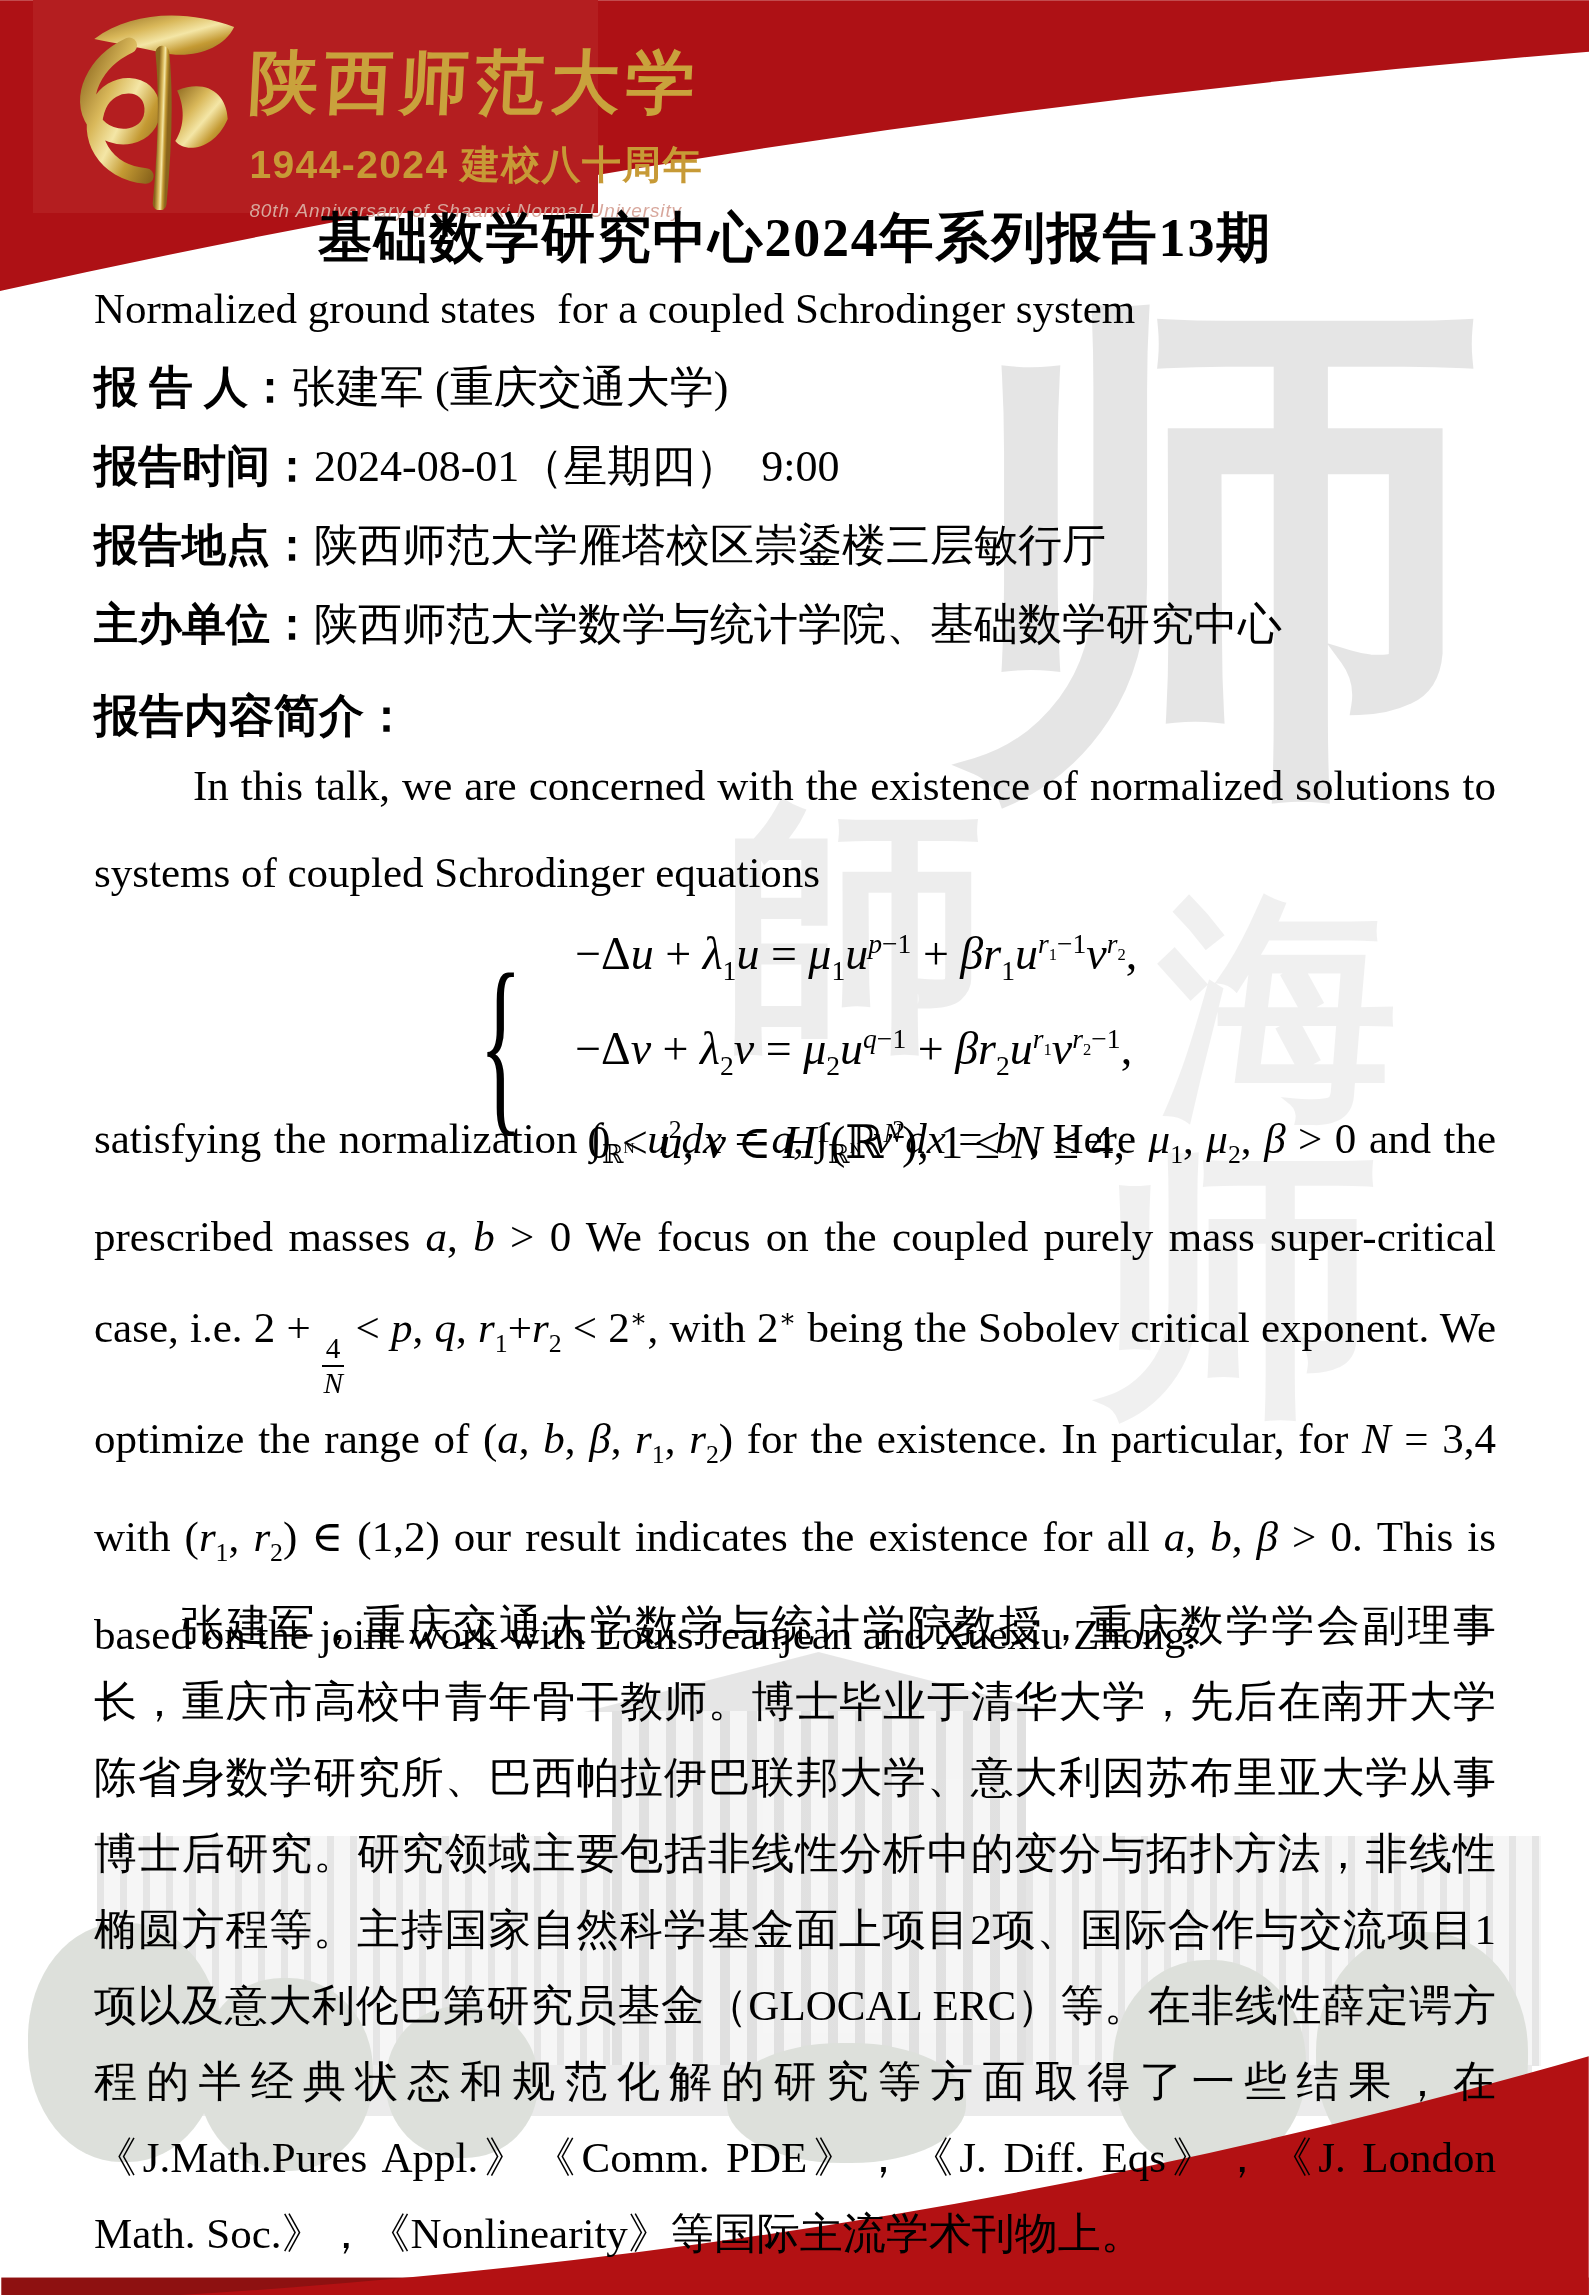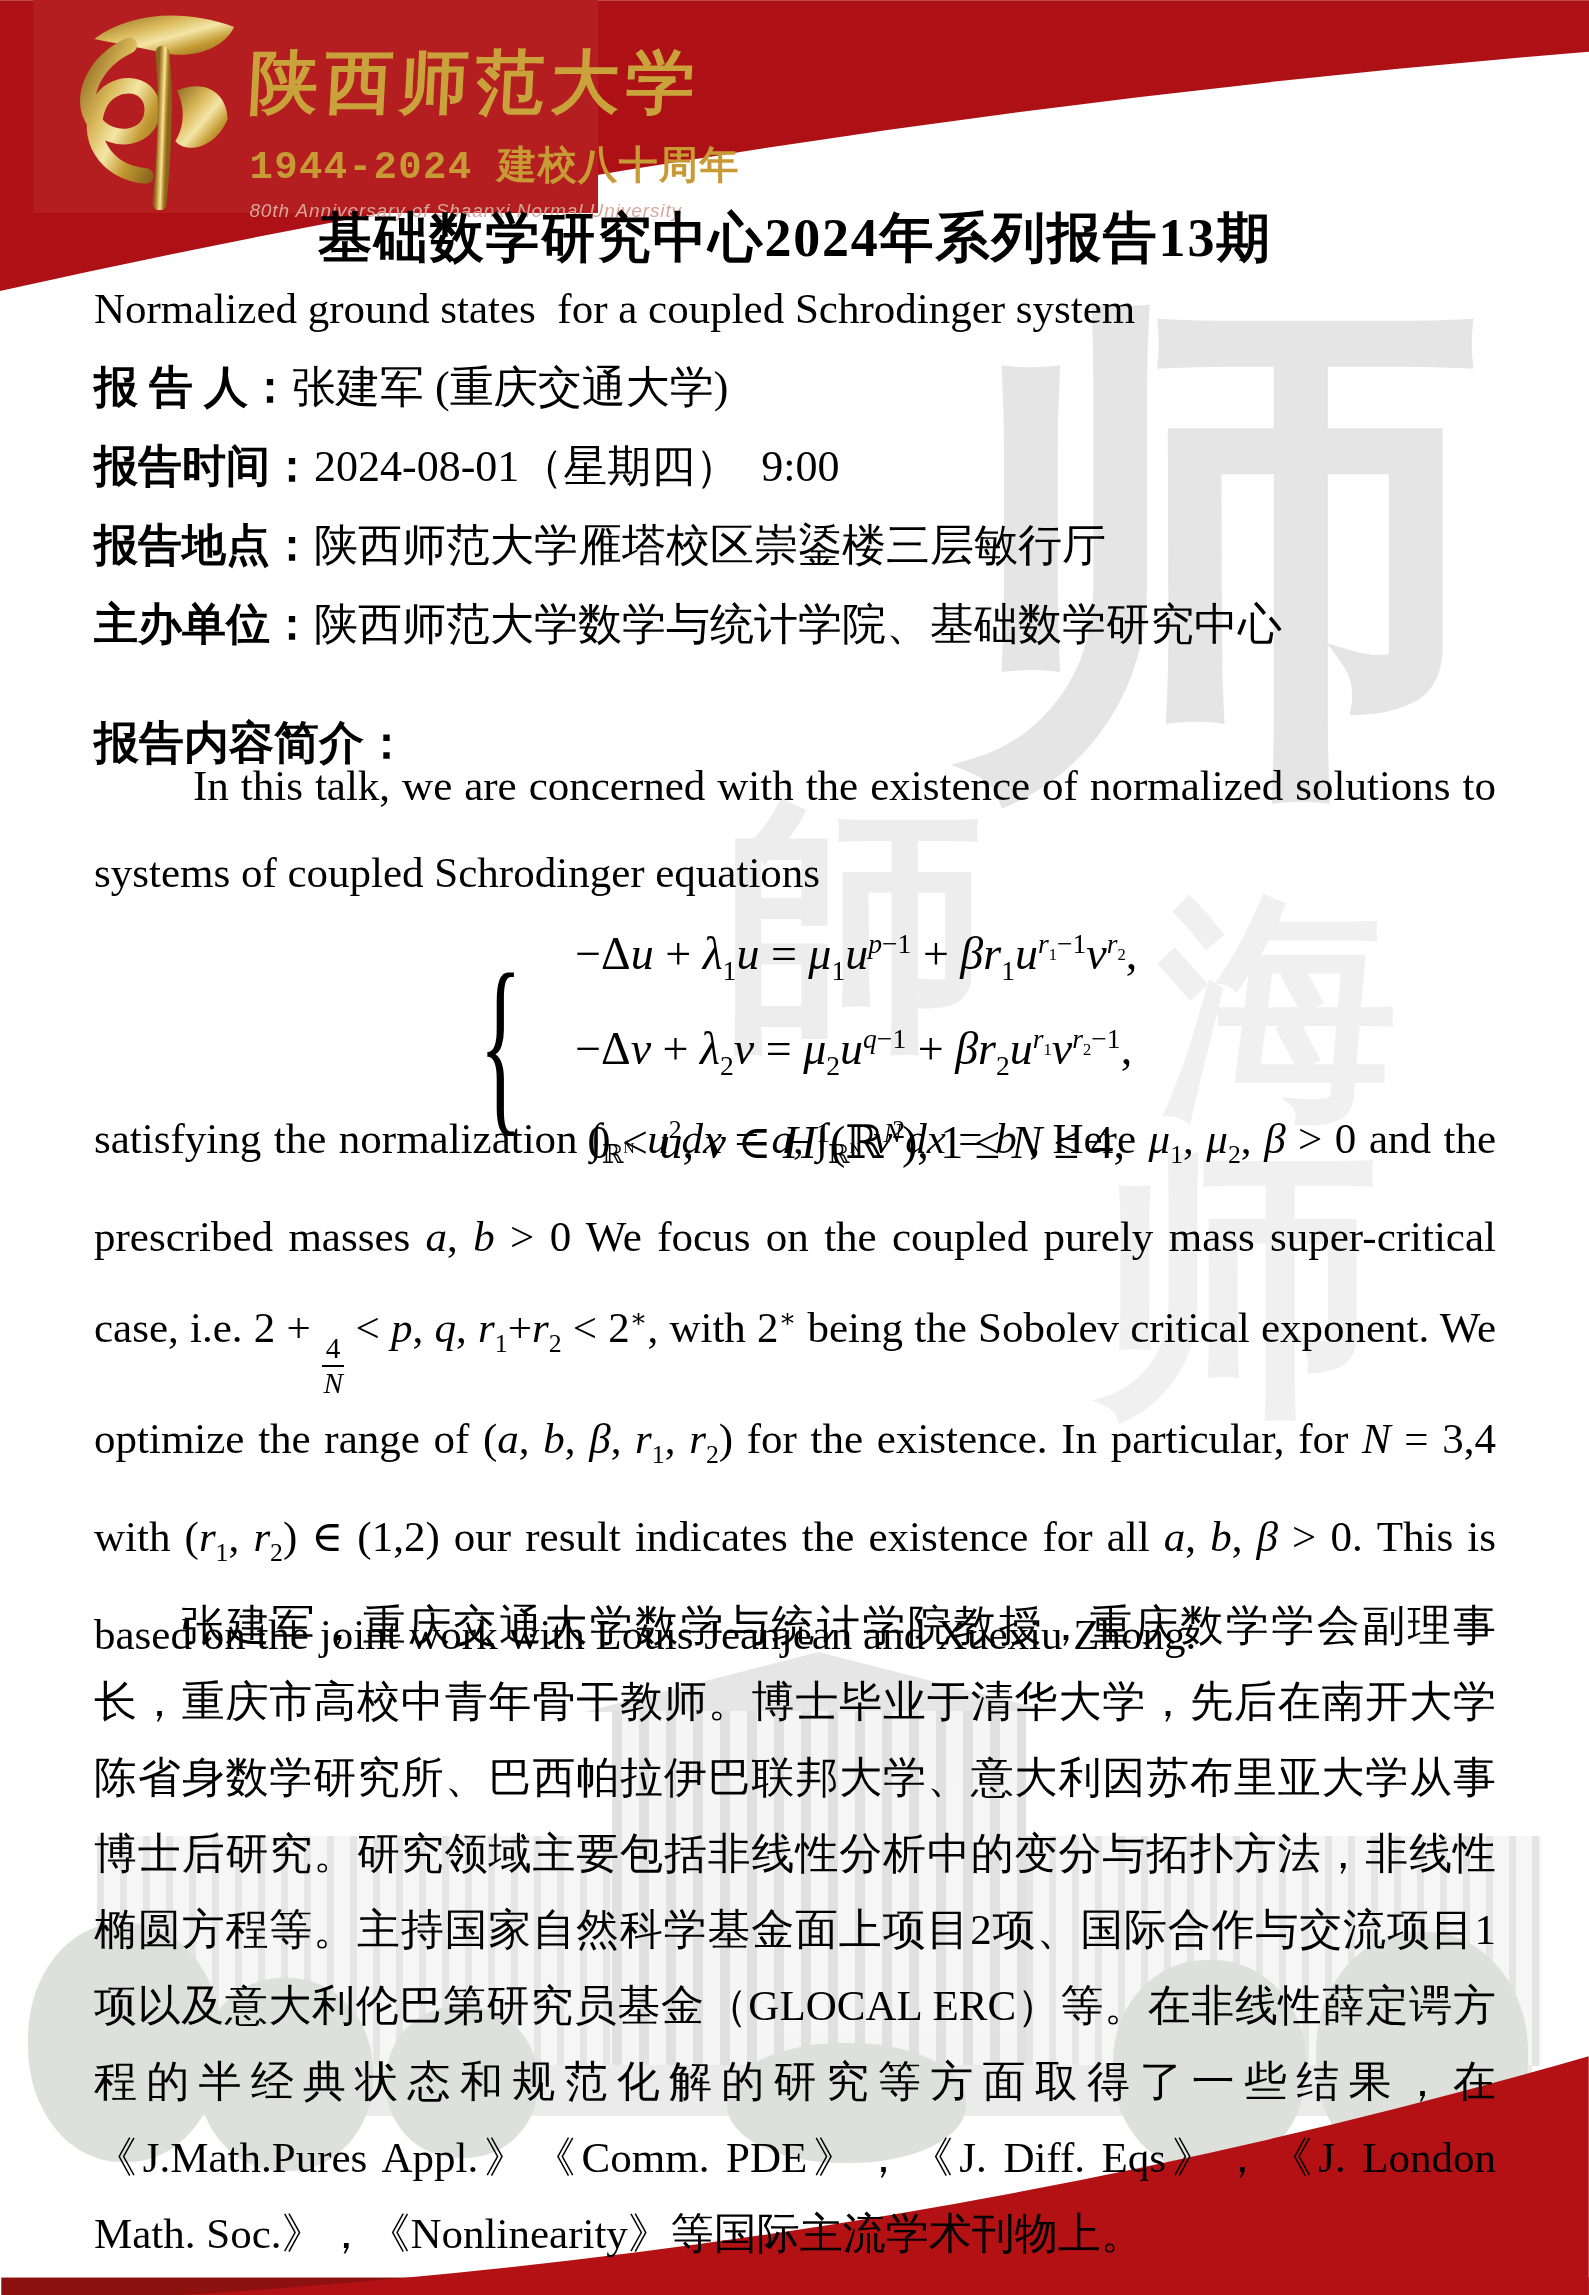--- a/index.html
+++ b/index.html
@@ -7,34 +7,34 @@
         font-family:"Liberation Serif","DejaVu Serif",serif;color:#000;}
 
   
   .banner-svg{position:absolute;left:0;top:0;z-index:2;}
   .logo{position:absolute;left:33px;top:0;width:565px;height:213px;background:#b41e20;z-index:3;
         display:flex;align-items:flex-start;}
   .mark-svg{flex:0 0 auto;margin:2.8px 0 0 6.4px;}
   .logo-txt{margin:37px 0 0 12px;}
   .uni{font-size:69px;font-weight:700;color:#c9a23c;letter-spacing:6.4px;transform:skewX(-3deg);white-space:pre;}
   .years{font-size:39px;font-weight:700;color:#c79a36;margin-top:9.2px;letter-spacing:1.4px;
-         font-family:Liberation Mono, monospace;white-space:pre;}
+         font-family:Liberation Sans, sans-serif;white-space:pre;}
   .anniv-en{font-size:19px;color:#d8a79c;margin-top:7.4px;letter-spacing:0.9px;
          font-family:"Liberation Sans","DejaVu Sans",sans-serif;white-space:pre;font-style:italic;}
 
   
   h1.title{position:absolute;left:0;top:202px;width:100%;margin:0;text-align:center;
            font-size:54px;font-weight:700;letter-spacing:1.8px;z-index:4;}
   .info{position:absolute;left:94px;top:269px;z-index:4;}
   .row{height:79px;line-height:79px;font-size:44px;display:flex;}
   .lbl{font-weight:700;white-space:pre;}
   .val{white-space:pre;}
   .val.en{font-size:43px;}
 
-  .sec{position:absolute;left:94px;font-size:45px;font-weight:700;z-index:4;margin-top:27px;}
+  .sec{position:absolute;left:94px;font-size:45px;font-weight:700;z-index:4;}
   .sec.abstract{top:686px;}
   .sec.bio-h{top:1524px;}
 
   
   .para{position:absolute;left:94px;width:1402px;margin:0;text-align:justify;z-index:4;}
   .p1{top:742px;font-size:43px;line-height:87px;text-indent:99px;}
   .p2{top:1089px;font-size:43px;line-height:82px;}
   .bio{position:absolute;left:94px;width:1402px;top:1588px;margin:0;font-size:43px;line-height:76px;
        text-align:justify;text-indent:87px;z-index:4;}
 

